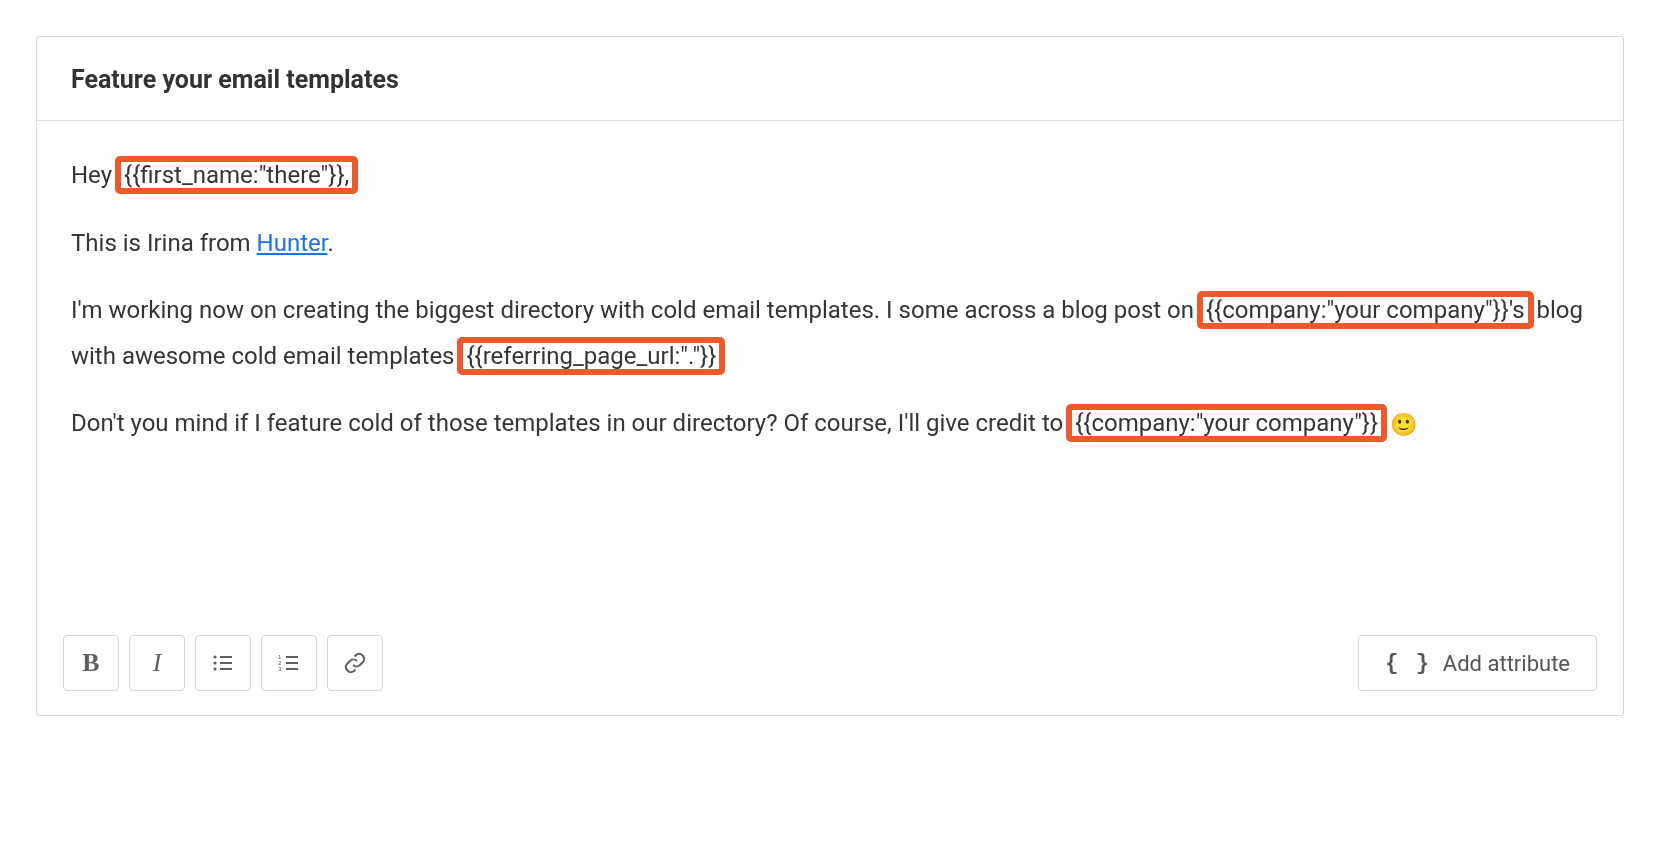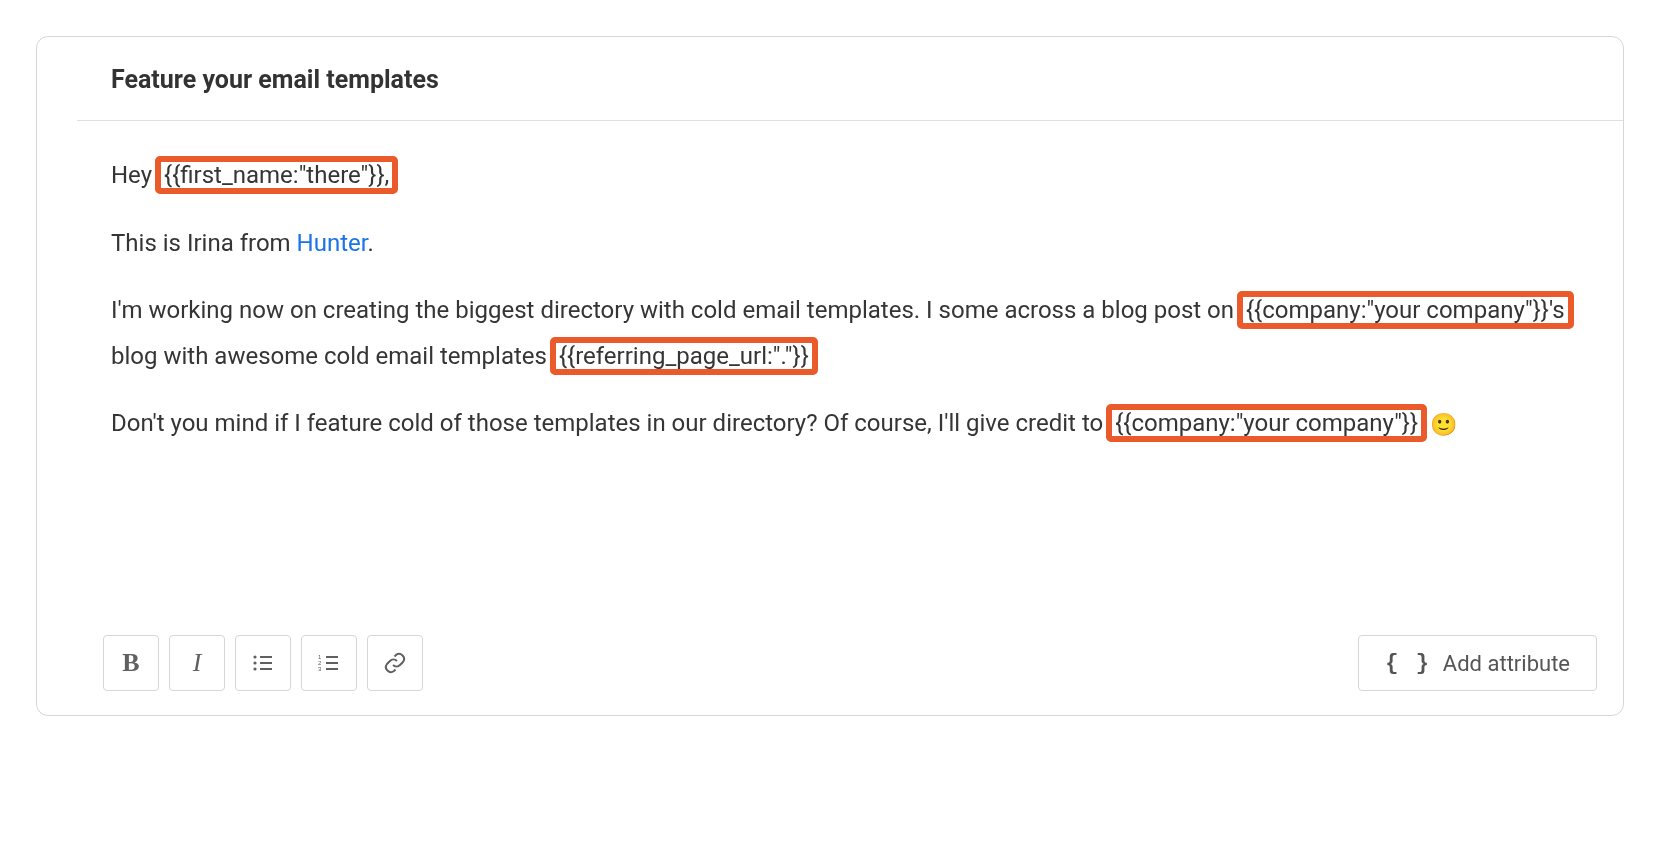--- a/index.html
+++ b/index.html
@@ -10,24 +10,23 @@
     background: #ffffff;
     font-family: -apple-system, BlinkMacSystemFont, "Segoe UI", Roboto, "Helvetica Neue", Arial, sans-serif;
     color: #333333;
   }
 
   .editor-card {
     box-sizing: border-box;
     margin: 36px;
     width: calc(1660px - 72px);
     border: 1px solid #d6d6d6;
-    border-radius: 12px;
+    border-radius: 3px;
     background: #ffffff;
     overflow: visible;
-    padding-left: 40px;
   }
 
   .editor-subject {
     box-sizing: border-box;
     padding: 28px 34px 26px 34px;
     border-bottom: 1px solid #e0e0e0;
     font-size: 25px;
     font-weight: 700;
     color: #333333;
   }
@@ -41,20 +40,21 @@
     min-height: 500px;
     position: relative;
   }
 
   .editor-body p {
     margin: 0 0 22px 0;
   }
 
   .link {
     color: #1a73e8;
+    text-decoration: underline;
   }
 
   .hl {
     outline: 6px solid #ea5a2a;
     outline-offset: -3px;
     padding: 2px 6px;
     border-radius: 2px;
     display: inline;
     box-decoration-break: clone;
     -webkit-box-decoration-break: clone;

